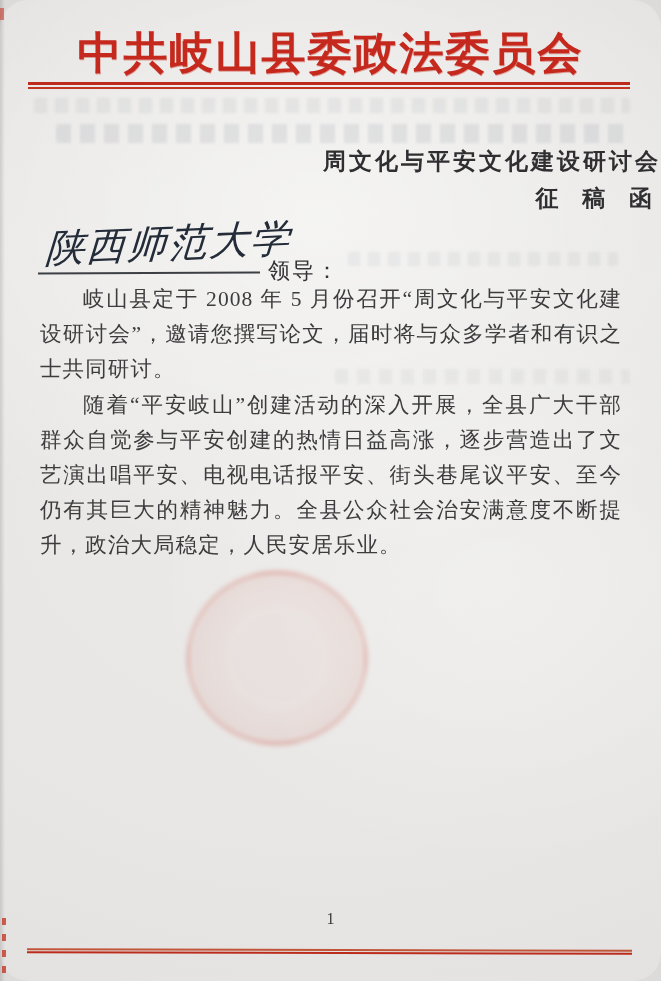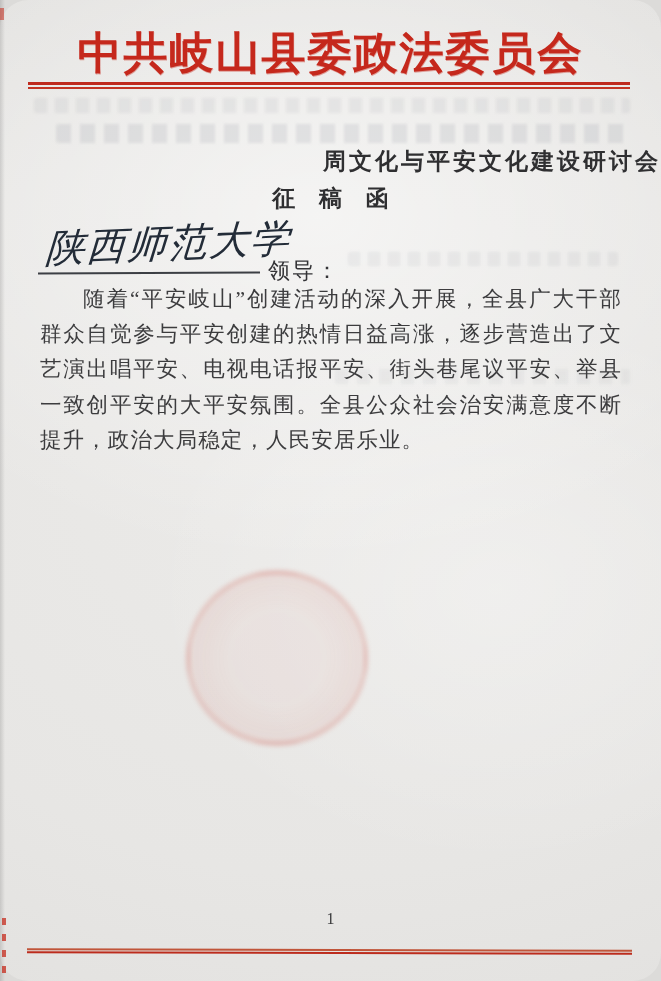--- a/index.html
+++ b/index.html
@@ -71,21 +71,21 @@
   .doc-title {
     position: absolute; top: 146px; left: 0; right: 0;
     margin: 0; text-align: right;
     font-size: 23px; font-weight: 600;
     letter-spacing: 3px;
     color: #2f2f31;
     white-space: nowrap;
   }
   .doc-subtitle {
     position: absolute; top: 183px; left: 0; right: 0;
-    margin: 0; text-align: center;
+    margin: 0; text-align: right;
     font-size: 23px; font-weight: 600;
     letter-spacing: 9px; text-indent: 9px;
     color: #2f2f31;
     white-space: nowrap;
   }
   
   .handwritten {
     position: absolute; top: 222px; left: 44px;
     font-size: 39px; font-style: italic; font-weight: 500;
     color: #232c38;
@@ -168,21 +168,22 @@
 
   <h3 class="doc-subtitle">征 稿 函</h3>
 
   <span class="handwritten">陕西师范大学</span>
   <div class="handwritten-underline"></div>
   <span class="salutation-suffix">领导：</span>
 
   <div class="seal-ghost"></div>
 
   <div class="body-text">
-    <p>随着“平安岐山”创建活动的深入开展，全县广大干部群众自觉参与平安创建的热情日益高涨，逐步营造出了文艺演出唱平安、电视电话报平安、街头巷尾议平安、举县一致创平安的大平安氛围。全县公众社会治安满意度不断提升，政治大局稳定，人民安居乐业。</p>
+    <p>岐山县定于 2008 年 5 月份召开“周文化与平安文化建设研讨会”，邀请您撰写论文，届时将与众多学者和有识之士共同研讨。</p>
+    <p>随着“平安岐山”创建活动的深入开展，全县广大干部群众自觉参与平安创建的热情日益高涨，逐步营造出了文艺演出唱平安、电视电话报平安、街头巷尾议平安、至今仍有其巨大的精神魅力。全县公众社会治安满意度不断提升，政治大局稳定，人民安居乐业。</p>
   </div>
 
   <div class="page-number">1</div>
 
   <div class="bottom-red-line"></div>
   <div class="edge-dashes-bottom"></div>
 
 </div>
 
 </body></html>

